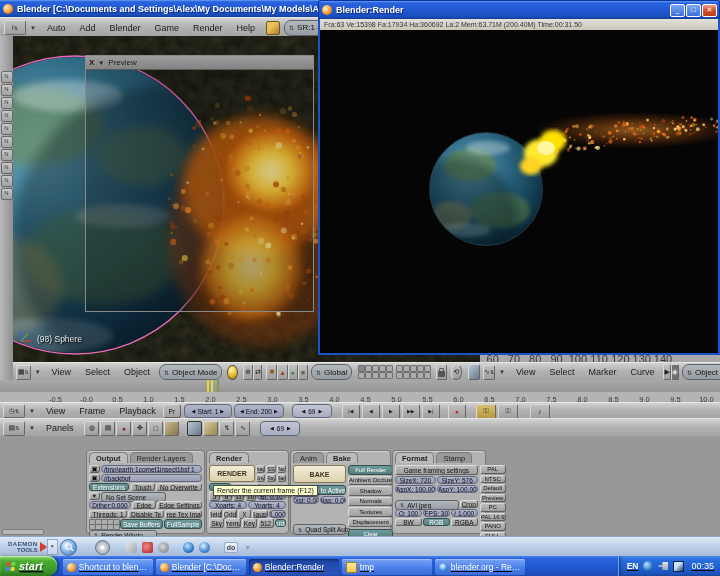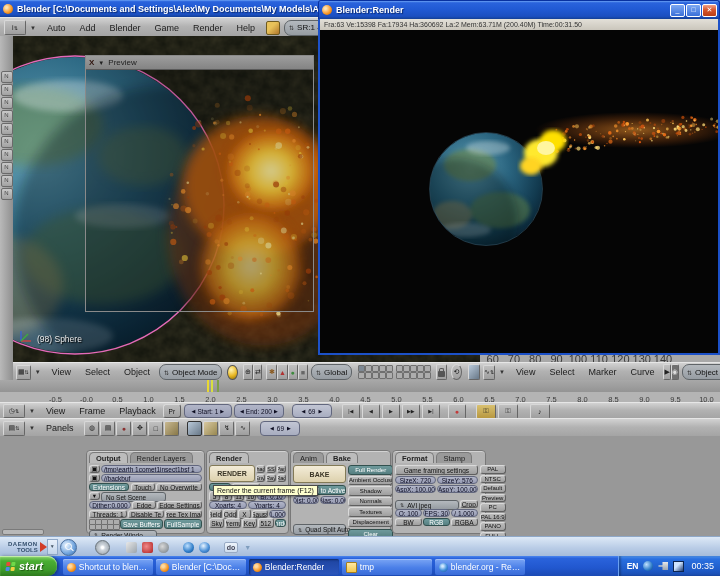--- a/index.html
+++ b/index.html
@@ -37,21 +37,21 @@
     background:#9a9a9a;line-height:11px;white-space:nowrap;overflow:hidden;}
   .ptab.on{background:#bcbcbc;font-weight:bold;}
   .row{display:flex;gap:1px;margin-top:1px;height:8px;}
   .tick31{display:inline-block;width:31px;text-align:center;font-size:7.5px;color:#3a3a3a;}
   .tick21{display:inline-block;width:21.3px;text-align:center;font-size:11px;color:#3a3a3a;}
   .lstrip-btn{width:10px;height:10px;margin:1px auto;background:linear-gradient(180deg,#c8c8c8,#a2a2a2);
     border:1px solid #6a6a6a;border-radius:2px;font-size:6px;color:#444;text-align:center;line-height:9px;}
   .laysq{width:5px;height:5px;border:1px solid #707070;background:#adadad;border-radius:1px;}
   .laysq.on{background:#7d8893;}
   
-  #taskbar{background:linear-gradient(180deg,#4b86ee 0%,#2a63dc 12%,#2157ce 60%,#1c4ab4 100%);}
+  #taskbar{background:linear-gradient(180deg,#4b86ee 0%,#2a63dc 12%,#2157ce 60%,#1c4ab4 100%);text-decoration:underline;}
   .tb-item{height:16px;margin-top:2px;border-radius:2px;display:flex;align-items:center;gap:3px;padding:0 4px;
     background:linear-gradient(180deg,#7aa5f4,#4a7fe8 55%,#3a6cd8);box-shadow:inset 0 1px 0 #9dbcf8;color:#fff;font-size:8.5px;
     white-space:nowrap;overflow:hidden;}
   .tb-item.on{background:linear-gradient(180deg,#1e44a0,#2a55bc);box-shadow:inset 1px 1px 2px #102a66;}
   .tb-ic{width:9px;height:9px;border-radius:50%;flex:0 0 9px;}
   .blender-ic{background:radial-gradient(circle at 35% 35%,#ffd9a0 15%,#f6921e 60%,#b35b00);}
   .folder-ic{border-radius:1px;background:linear-gradient(180deg,#ffe9a6,#f3c84f);border:1px solid #a87f1c;}
   .browser-ic{background:radial-gradient(circle at 40% 35%,#cfe8ff 10%,#3f8edb 55%,#1b4f92);}
   .tooltip{position:absolute;background:#feffce;border:1px solid #4a4a4a;font-size:7px;color:#111;
     padding:1px 3px;white-space:nowrap;z-index:6;box-shadow:1px 1px 2px rgba(0,0,0,.4);}

